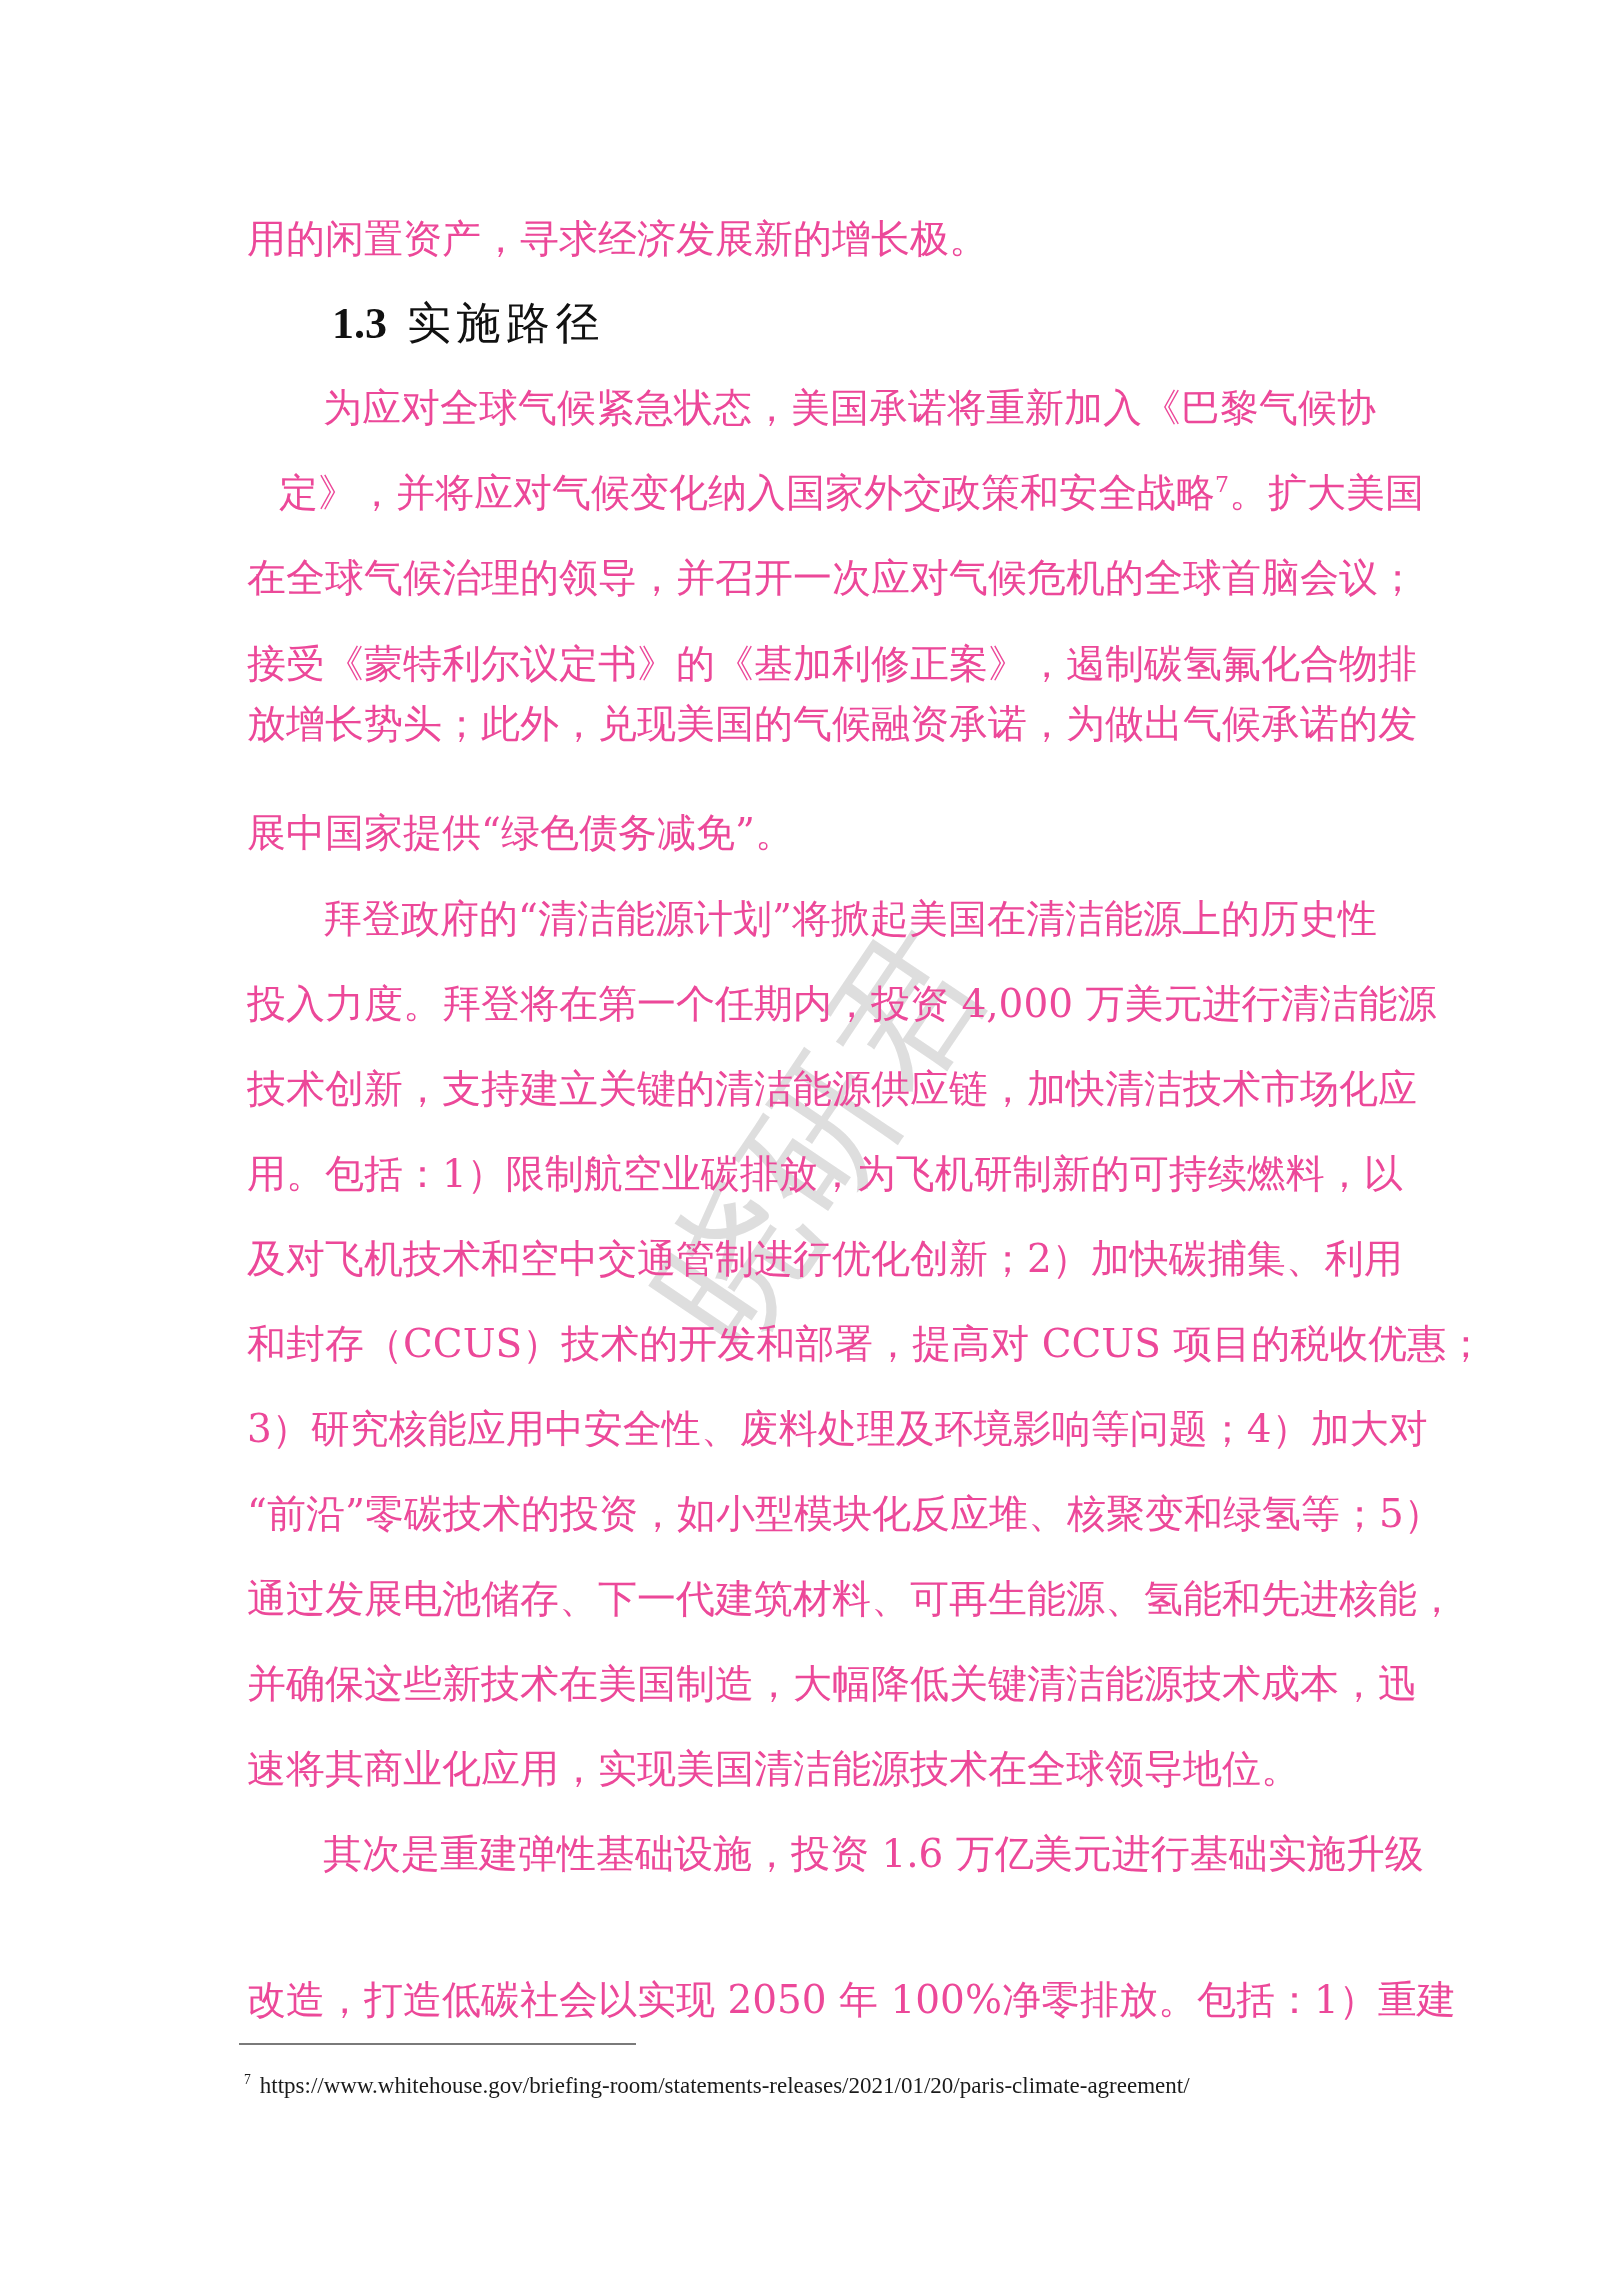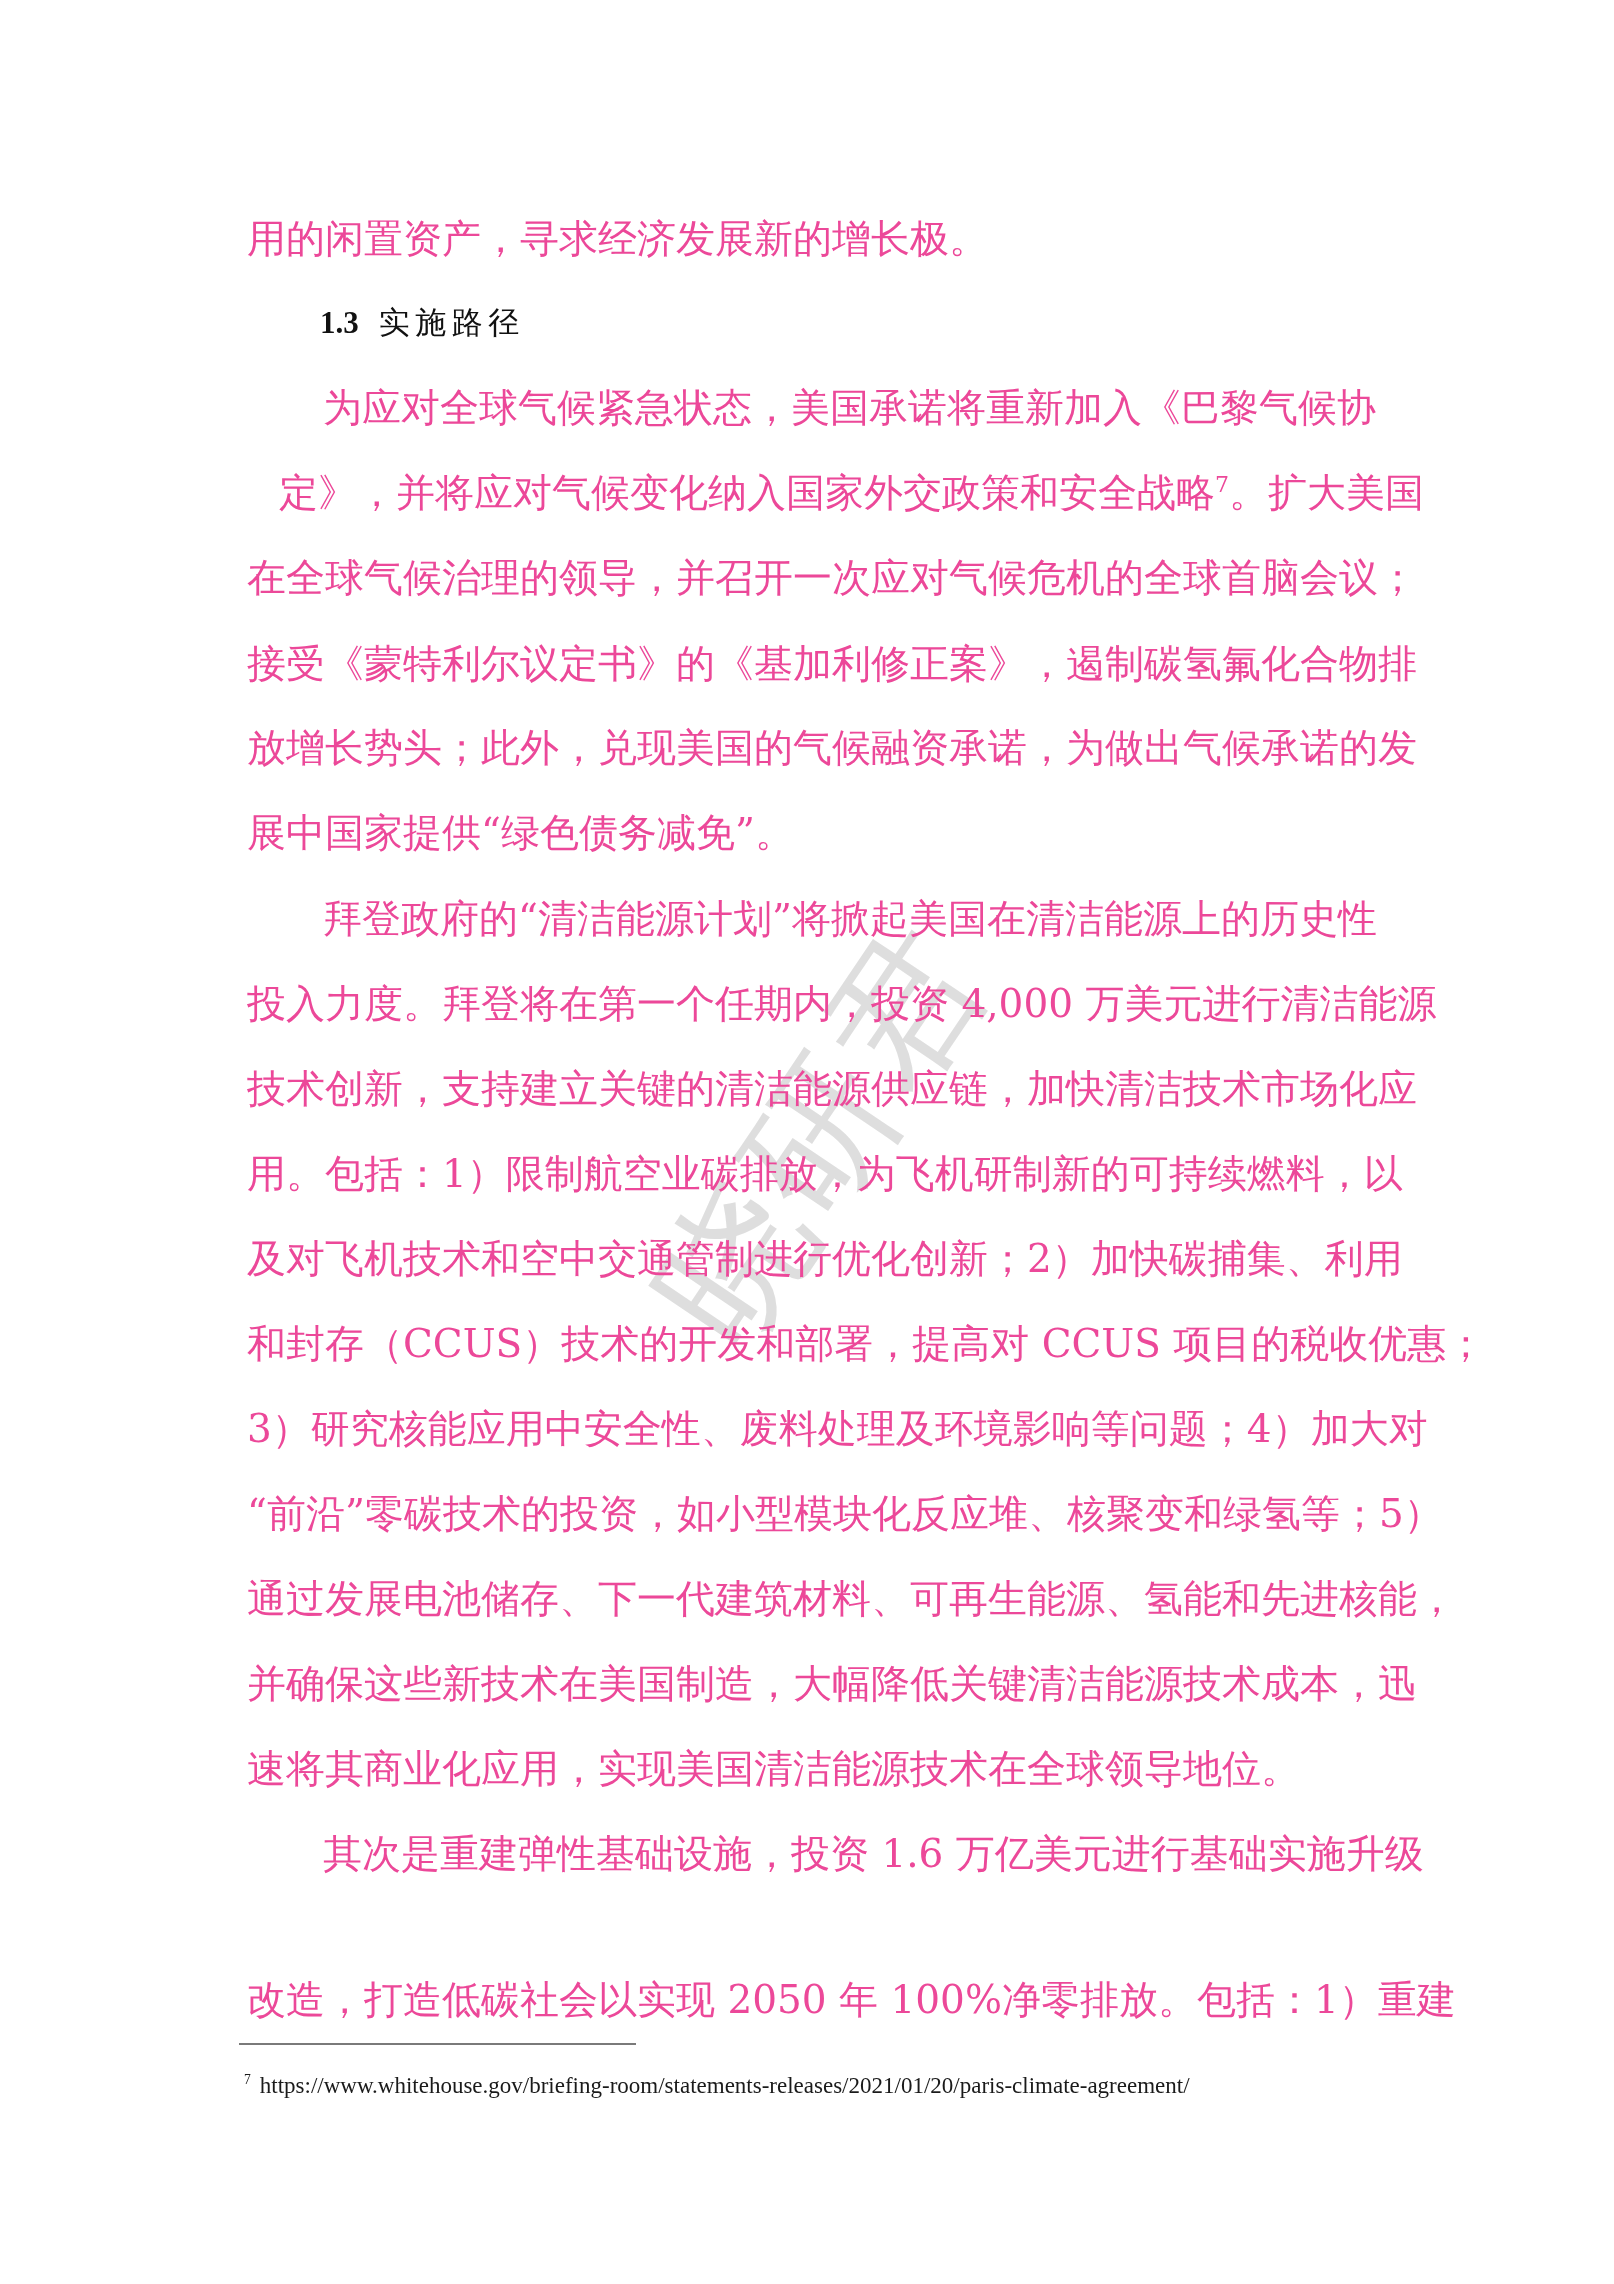--- a/index.html
+++ b/index.html
@@ -41,24 +41,24 @@
       left: 323px;
       width: 1046px;
     }
     .line sup {
       font-size: 22px;
       line-height: 0;
       vertical-align: 14.5px;
     }
     .heading {
       position: absolute;
-      left: 320px;
+      left: 332px;
       height: 55px;
       line-height: 55px;
-      font-size: 31px;
+      font-size: 44px;
       font-weight: bold;
       white-space: nowrap;
       color: #111111;
     }
     .heading .num {
       font-family: "Liberation Serif", serif;
       font-weight: bold;
       margin-right: 20px;
     }
     .heading .title {
@@ -113,21 +113,21 @@
   <div class="line last" style="top:211px;">用的闲置资产，寻求经济发展新的增长极。</div>
 
   <div class="heading" style="top:295px;">
     <span class="num">1.3</span><span class="title">实施路径</span>
   </div>
 
   <div class="line indent" style="top:380px;">为应对全球气候紧急状态，美国承诺将重新加入《巴黎气候协</div>
   <div class="line" style="top:465px;margin-left:32px;"><span>定》，并将应对气候变化纳入国家外交政策和安全战略</span><sup>7</sup><span>。扩大美国</span></div>
   <div class="line" style="top:550px;">在全球气候治理的领导，并召开一次应对气候危机的全球首脑会议；</div>
   <div class="line" style="top:636px;">接受《蒙特利尔议定书》的《基加利修正案》，遏制碳氢氟化合物排</div>
-  <div class="line" style="top:720px;">放增长势头；此外，兑现美国的气候融资承诺，为做出气候承诺的发</div>
+  <div class="line" style="top:696px;">放增长势头；此外，兑现美国的气候融资承诺，为做出气候承诺的发</div>
   <div class="line last" style="top:805px;">展中国家提供“绿色债务减免”。</div>
 
   <div class="line indent" style="top:891px;">拜登政府的“清洁能源计划”将掀起美国在清洁能源上的历史性</div>
   <div class="line" style="top:976px;">投入力度。拜登将在第一个任期内，投资 4,000 万美元进行清洁能源</div>
   <div class="line" style="top:1061px;">技术创新，支持建立关键的清洁能源供应链，加快清洁技术市场化应</div>
   <div class="line" style="top:1146px;">用。包括：1）限制航空业碳排放，为飞机研制新的可持续燃料，以</div>
   <div class="line" style="top:1231px;">及对飞机技术和空中交通管制进行优化创新；2）加快碳捕集、利用</div>
   <div class="line" style="top:1316px;">和封存（CCUS）技术的开发和部署，提高对 CCUS 项目的税收优惠；</div>
   <div class="line" style="top:1401px;">3）研究核能应用中安全性、废料处理及环境影响等问题；4）加大对</div>
   <div class="line" style="top:1486px;">“前沿”零碳技术的投资，如小型模块化反应堆、核聚变和绿氢等；5）</div>

